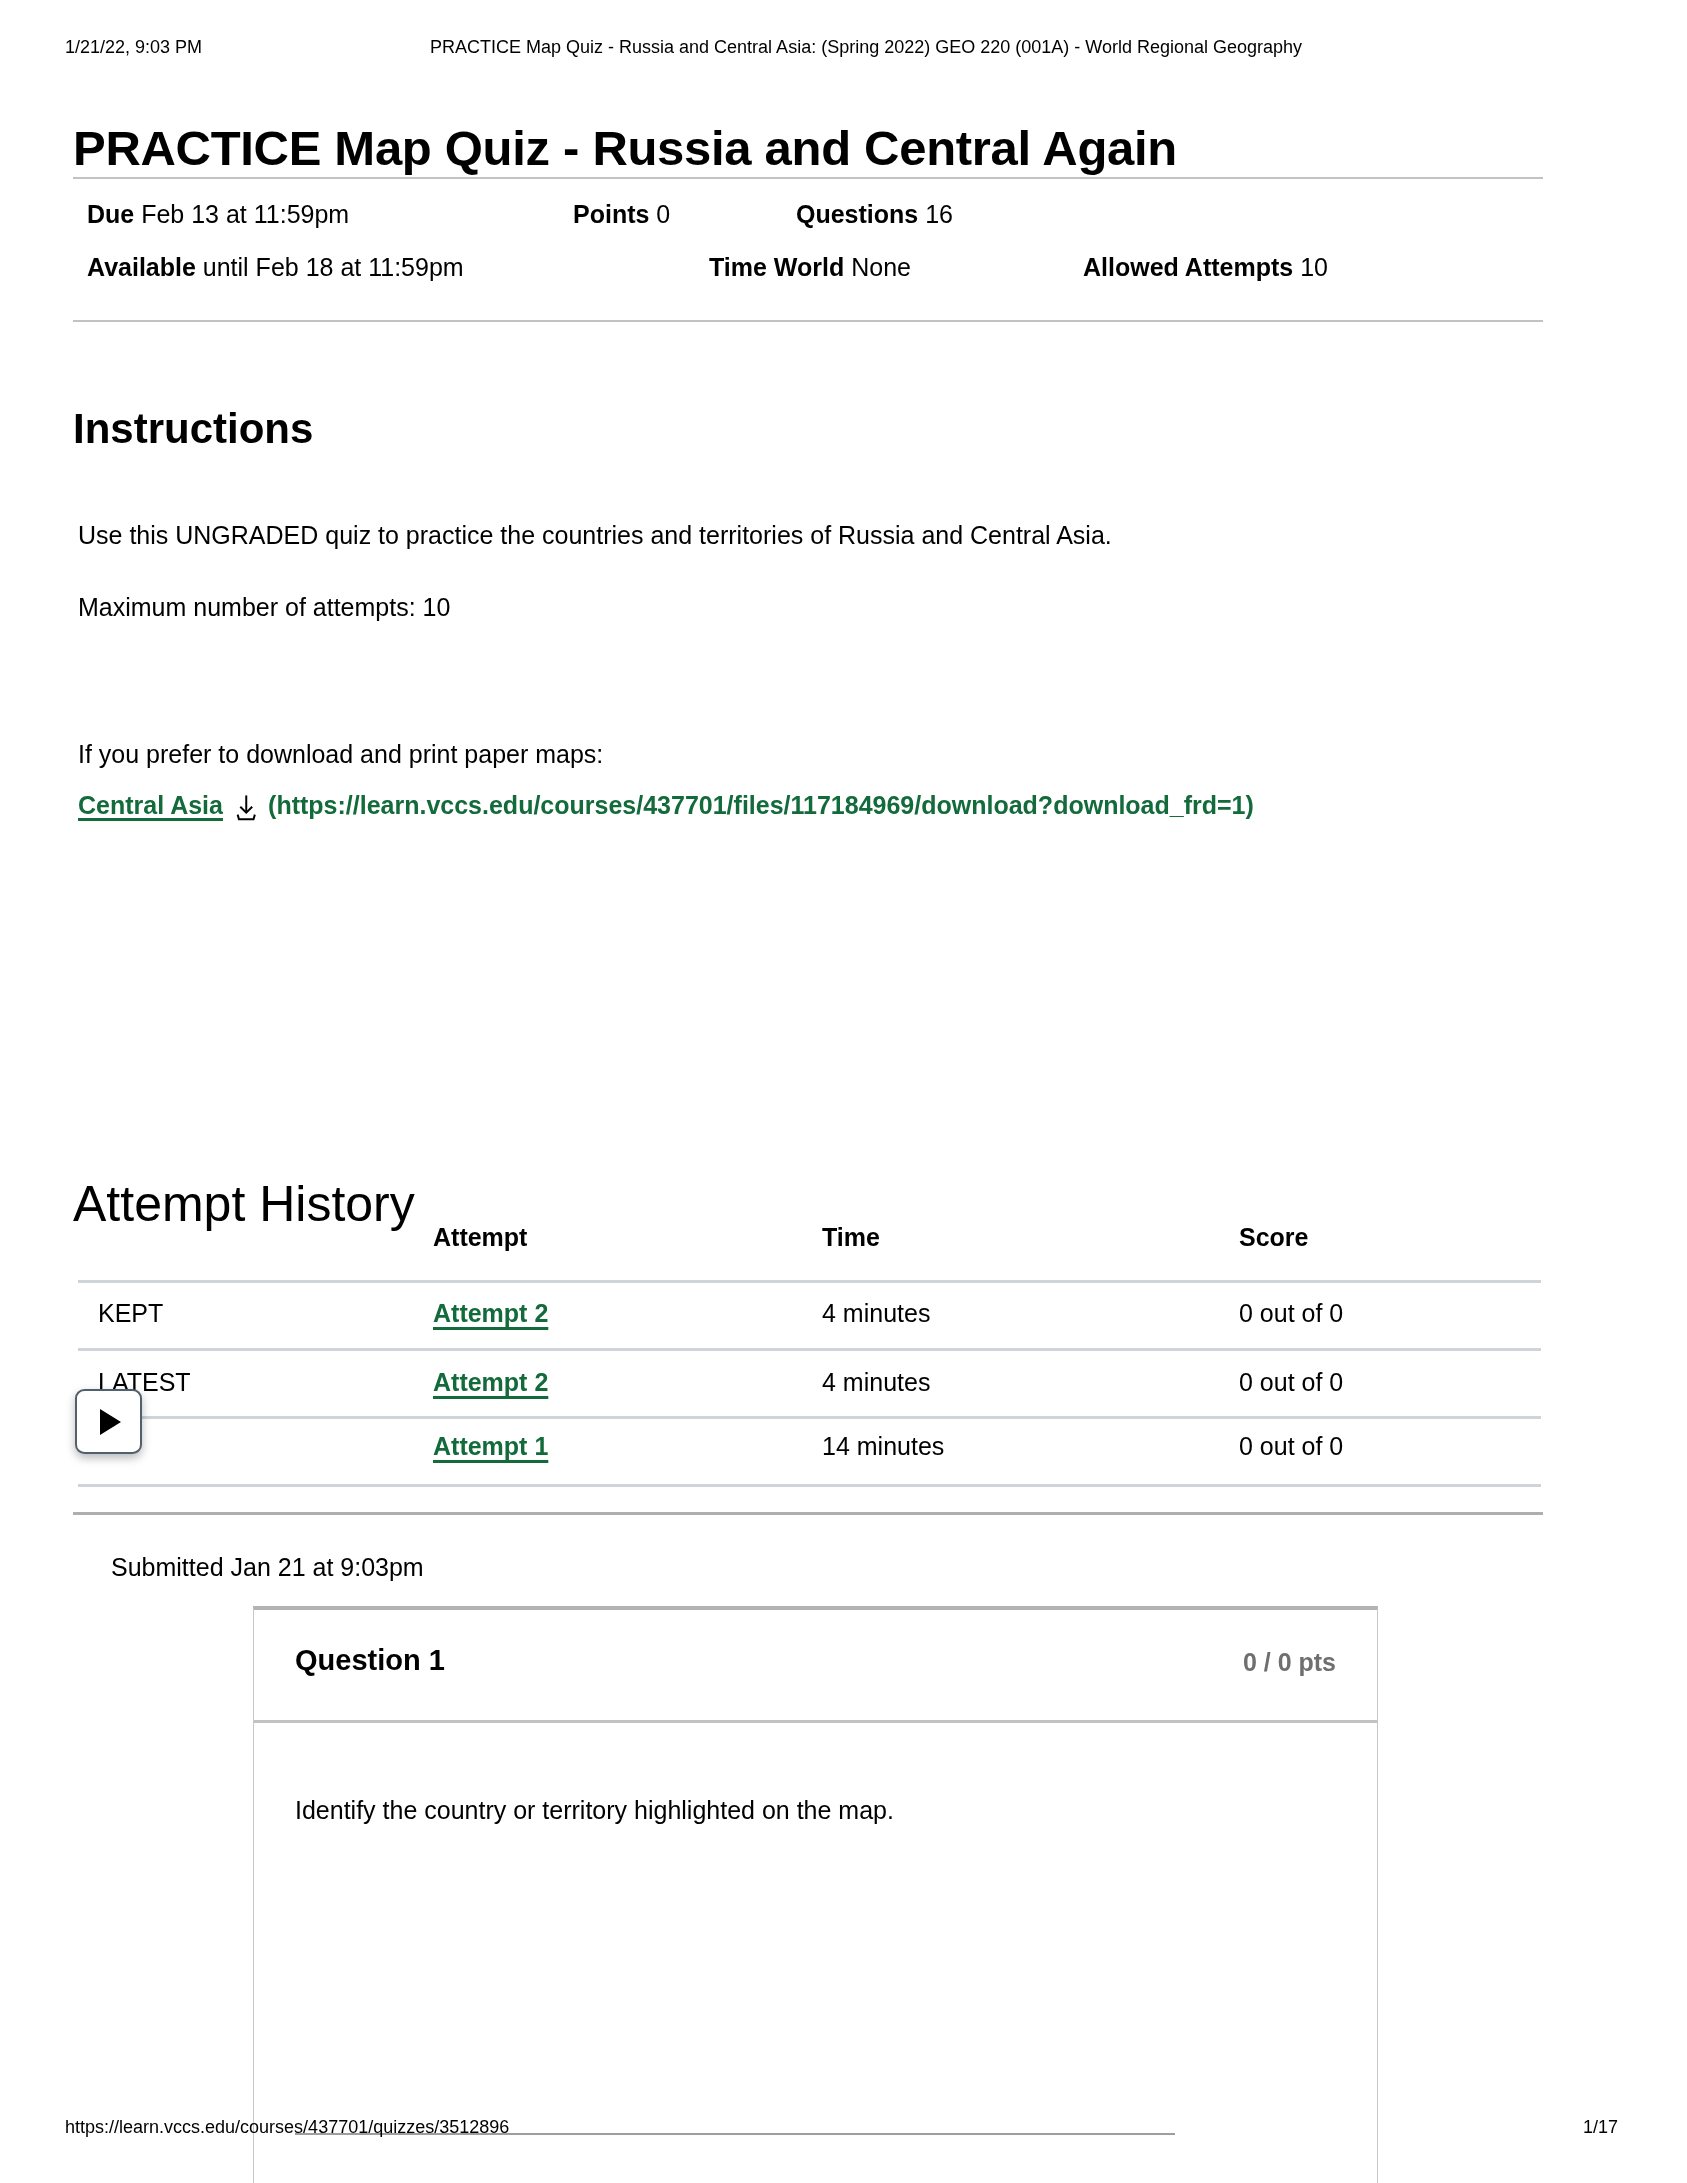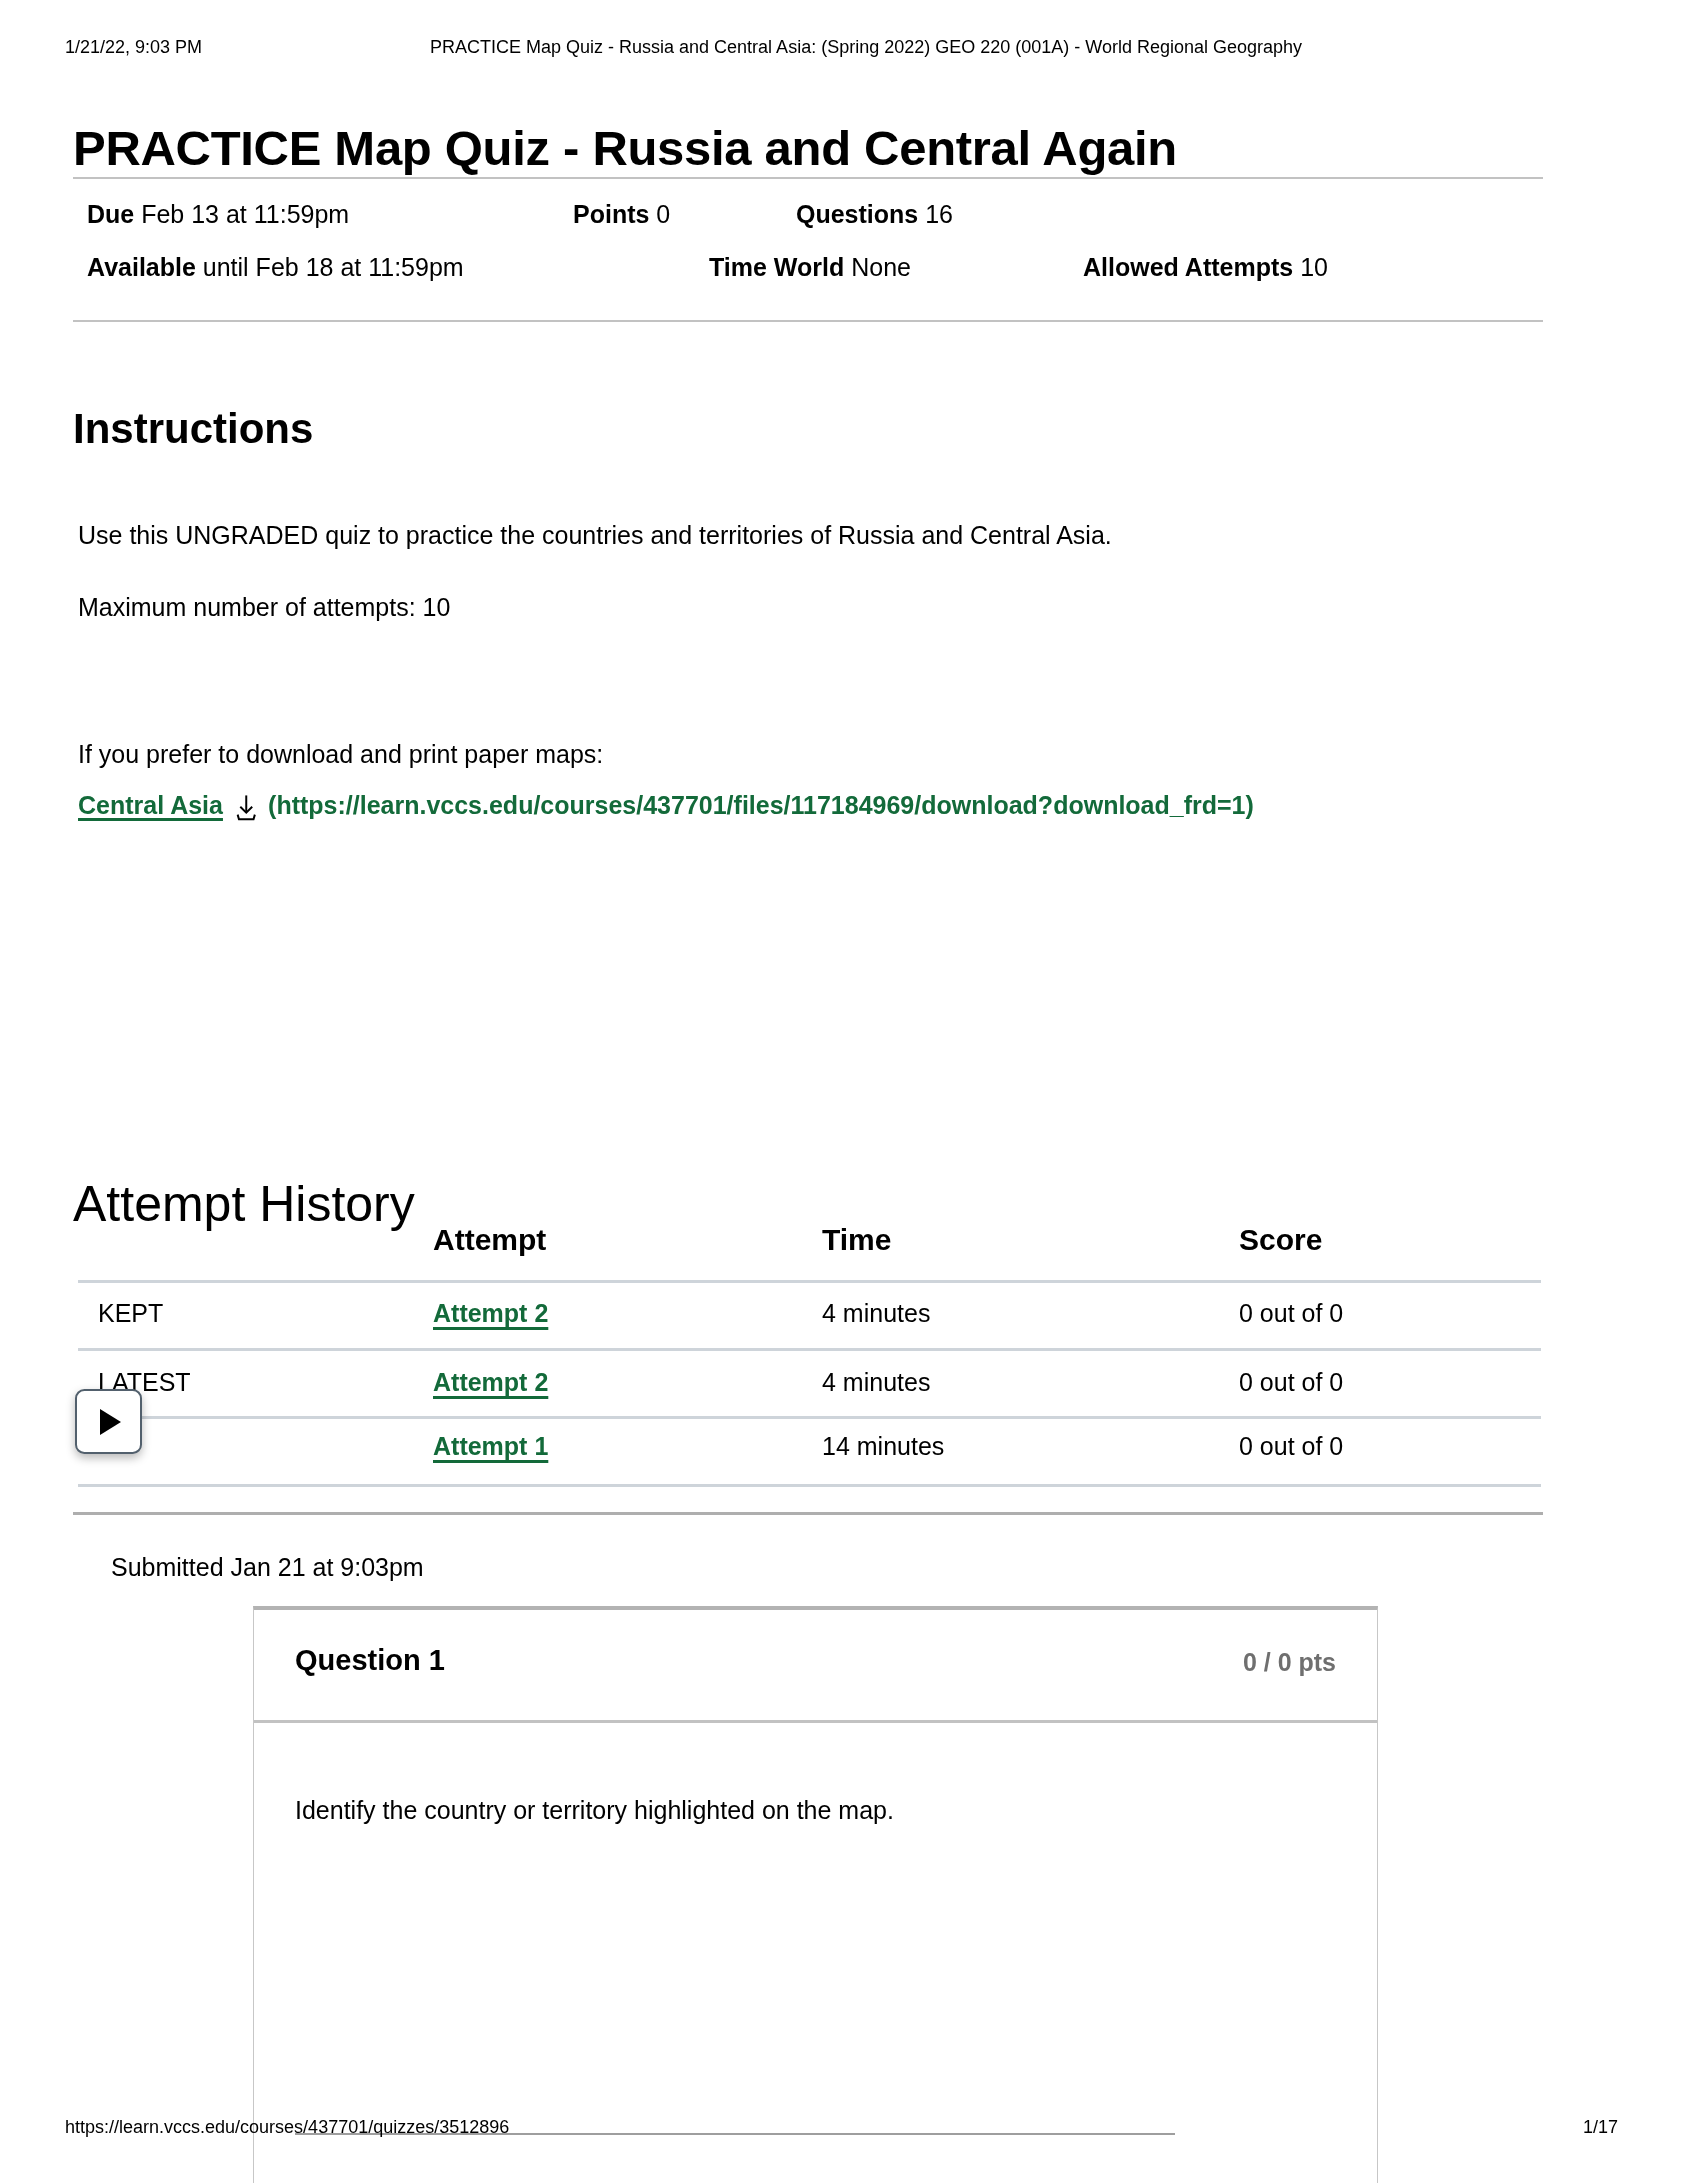--- a/index.html
+++ b/index.html
@@ -181,21 +181,21 @@
   }
 
   .history-table {
     position: absolute;
     left: 78px;
     top: 1211px;
     width: 1463px;
   }
   .hdr-cell {
     position: absolute;
-    font-size: 30px;
+    font-size: 25px;
     font-weight: bold;
     white-space: nowrap;
     top: 12px;
   }
   .col-attempt { left: 355px; }
   .col-time    { left: 744px; }
   .col-score   { left: 1161px; }
 
   .hline {
     position: absolute;

